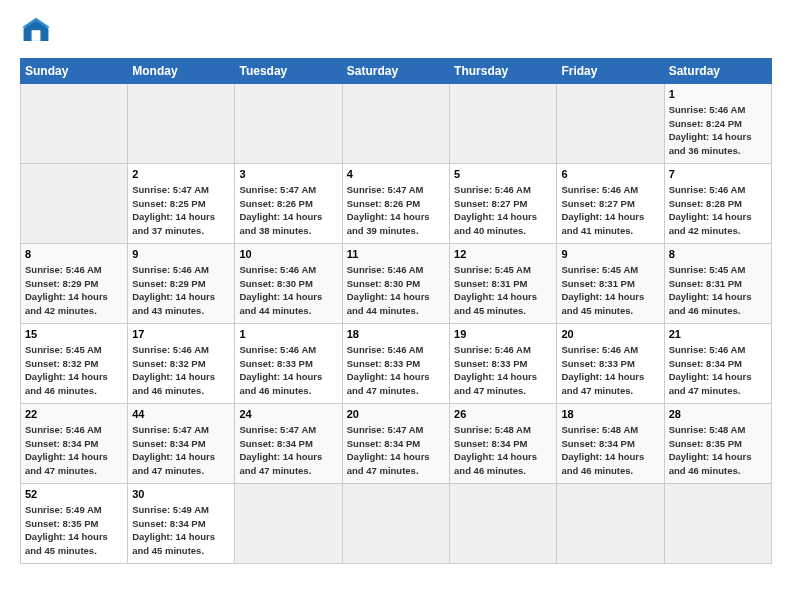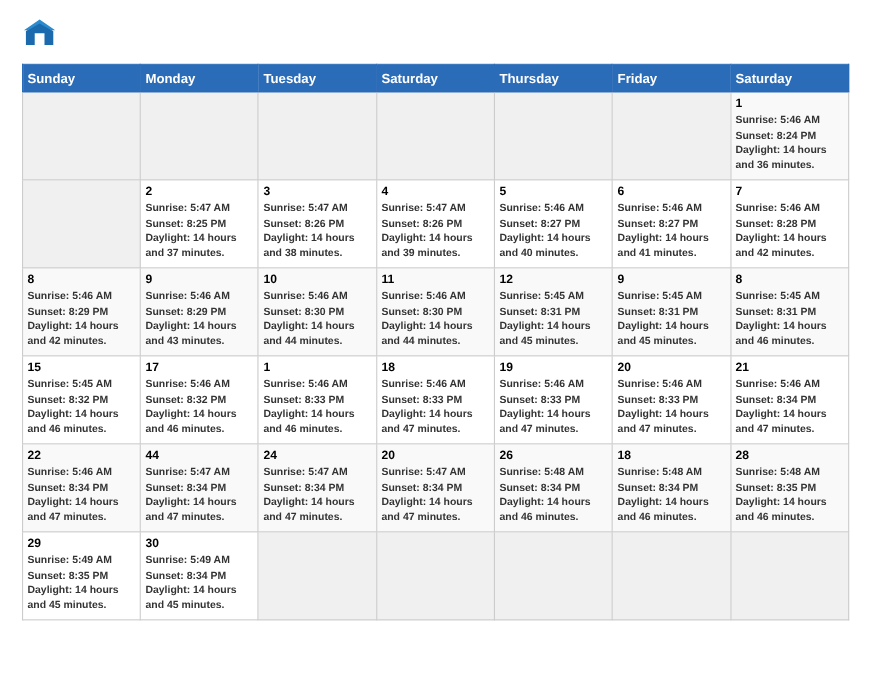--- a/index.html
+++ b/index.html
@@ -170,21 +170,21 @@
         <tr>
           <td><span class="day-num">22</span><span class="day-info">Sunrise: 5:46 AM<br>Sunset: 8:34 PM<br>Daylight: 14 hours and 47 minutes.</span></td>
           <td><span class="day-num">44</span><span class="day-info">Sunrise: 5:47 AM<br>Sunset: 8:34 PM<br>Daylight: 14 hours and 47 minutes.</span></td>
           <td><span class="day-num">24</span><span class="day-info">Sunrise: 5:47 AM<br>Sunset: 8:34 PM<br>Daylight: 14 hours and 47 minutes.</span></td>
           <td><span class="day-num">20</span><span class="day-info">Sunrise: 5:47 AM<br>Sunset: 8:34 PM<br>Daylight: 14 hours and 47 minutes.</span></td>
           <td><span class="day-num">26</span><span class="day-info">Sunrise: 5:48 AM<br>Sunset: 8:34 PM<br>Daylight: 14 hours and 46 minutes.</span></td>
           <td><span class="day-num">18</span><span class="day-info">Sunrise: 5:48 AM<br>Sunset: 8:34 PM<br>Daylight: 14 hours and 46 minutes.</span></td>
           <td><span class="day-num">28</span><span class="day-info">Sunrise: 5:48 AM<br>Sunset: 8:35 PM<br>Daylight: 14 hours and 46 minutes.</span></td>
         </tr>
         <tr>
-          <td><span class="day-num">29</span><span class="day-info">Sunrise: 5:49 AM<br>Sunset: 8:35 PM<br>Daylight: 14 hours and 45 minutes.</span></td>
+          <td><span class="day-num">52</span><span class="day-info">Sunrise: 5:49 AM<br>Sunset: 8:35 PM<br>Daylight: 14 hours and 45 minutes.</span></td>
           <td><span class="day-num">30</span><span class="day-info">Sunrise: 5:49 AM<br>Sunset: 8:34 PM<br>Daylight: 14 hours and 45 minutes.</span></td>
           <td class="empty"></td>
           <td class="empty"></td>
           <td class="empty"></td>
           <td class="empty"></td>
           <td class="empty"></td>
         </tr>
       </tbody>
   </table>
 </div>

